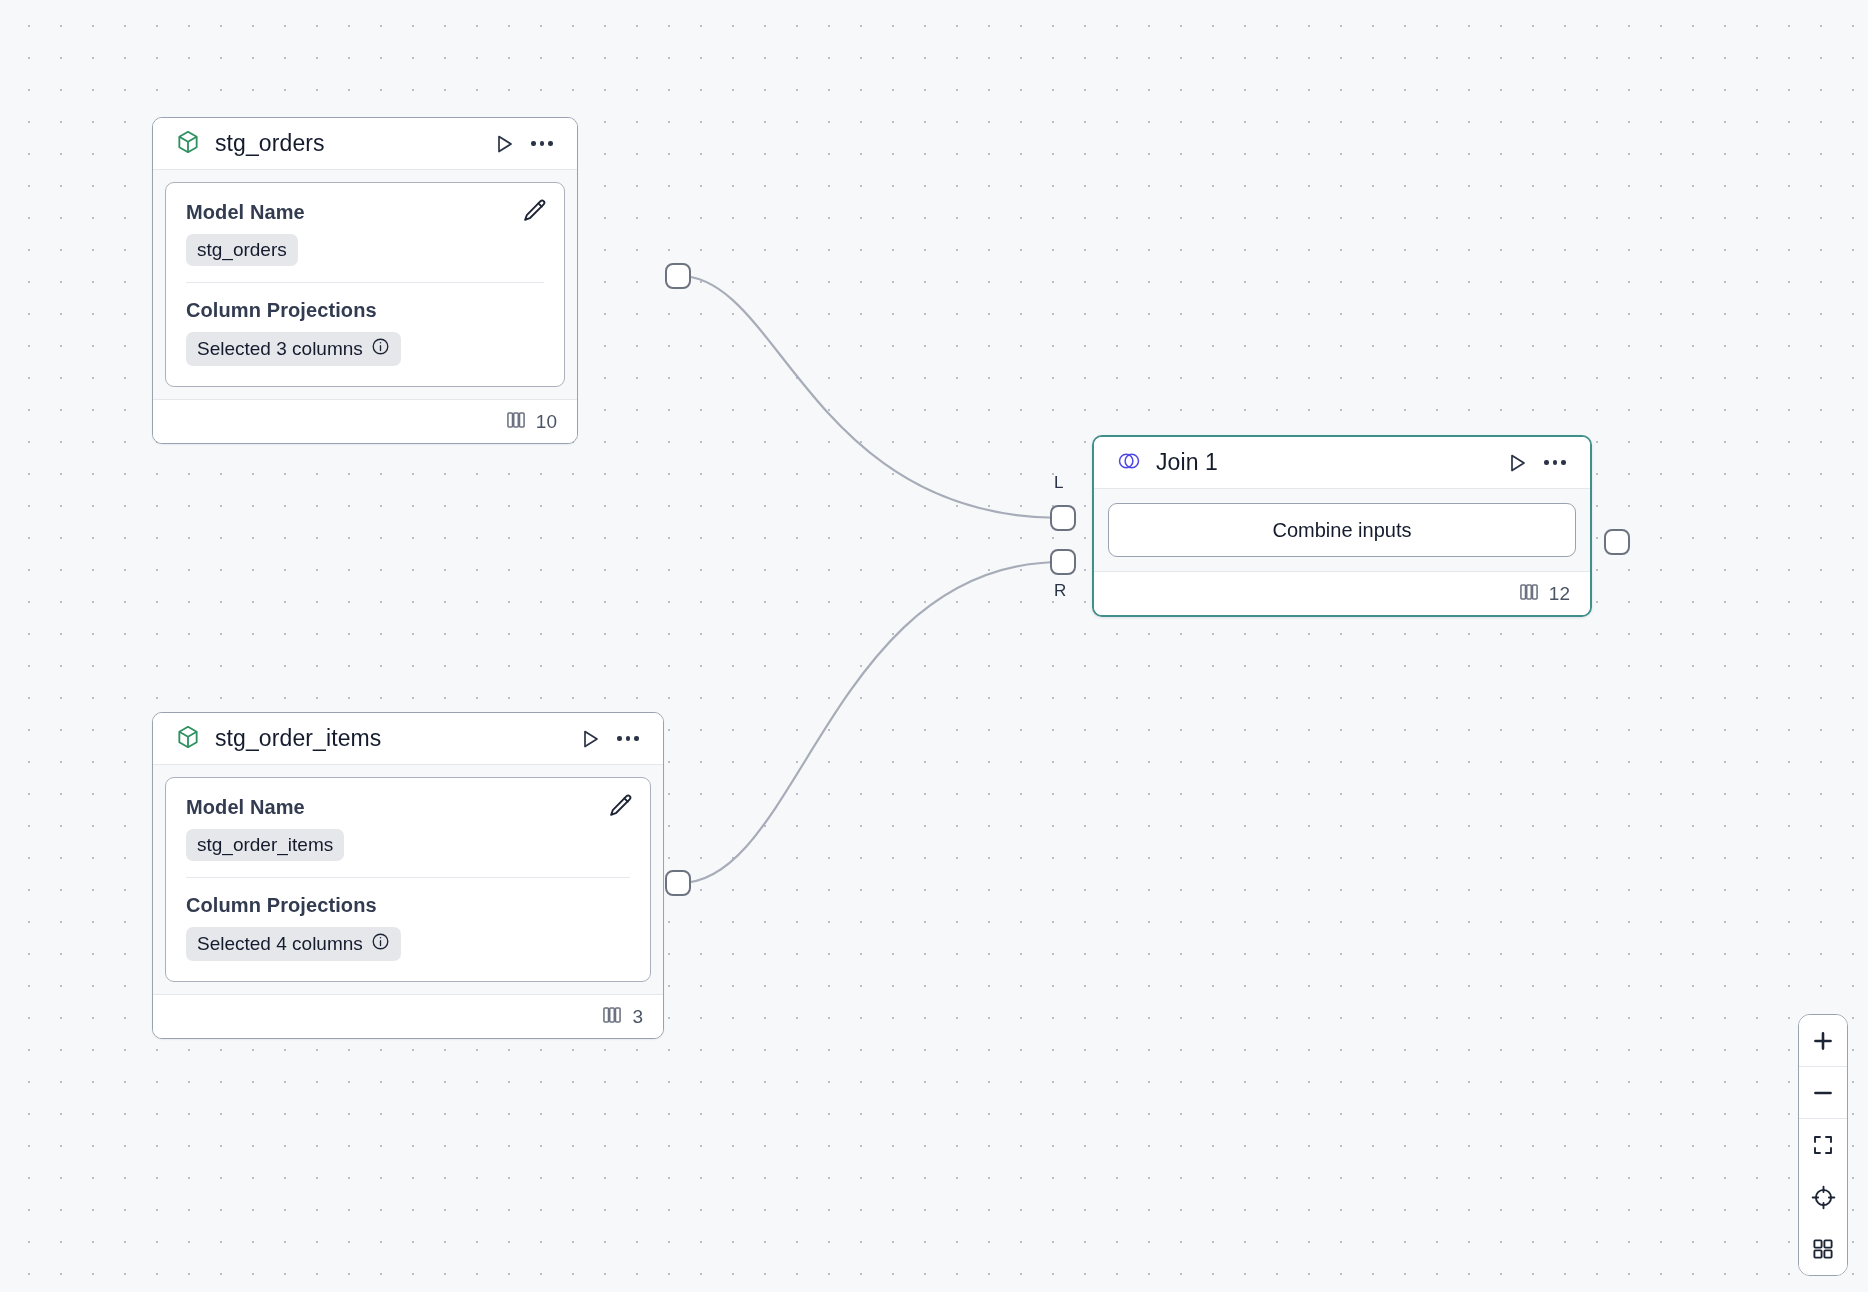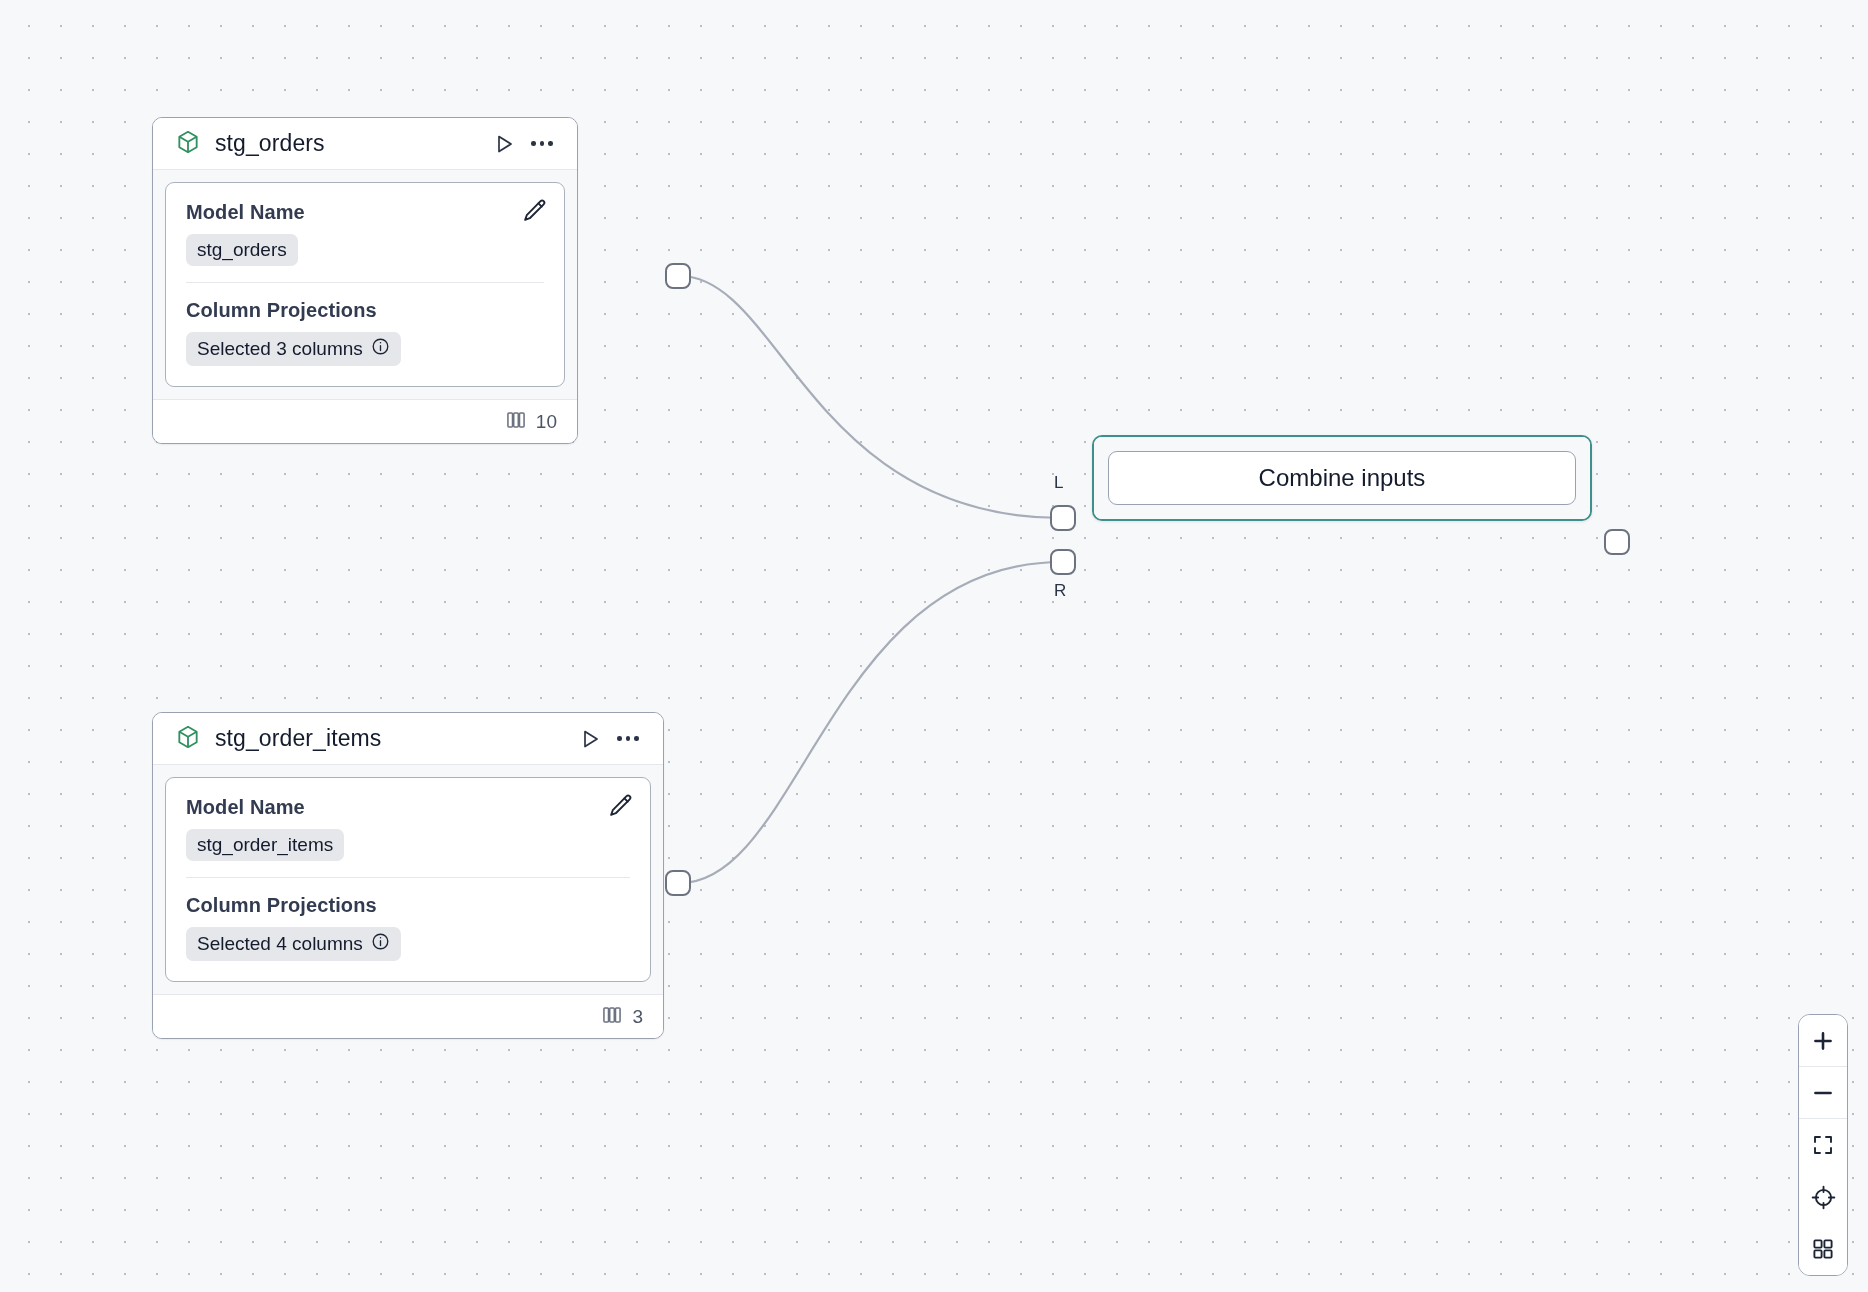--- a/index.html
+++ b/index.html
@@ -153,21 +153,21 @@
     padding: 14px 14px;
   }
   .combine-btn {
     display: flex;
     align-items: center;
     justify-content: center;
     height: 54px;
     background: #ffffff;
     border: 1px solid #9aa2b1;
     border-radius: 9px;
-    font-size: 24px;
+    font-size: 20px;
     color: #141b2d;
     cursor: pointer;
   }
 
   
   .port {
     position: absolute;
     width: 26px;
     height: 26px;
     background: #ffffff;
@@ -345,25 +345,57 @@
         </svg>
       </span>
       <span class="footer-count">3</span>
     </div>
   </div>
 
   <div class="port" style="left:665px; top:870px;"></div>
 
   <div class="node selected" style="left:1092px; top:435px; width:500px;">
 
+    <div class="node-header">
+      <span class="icon">
+        <svg width="26" height="26" viewBox="0 0 28 24" fill="none" stroke="#4f46e5" stroke-width="1.6">
+          <circle cx="11" cy="12" r="7.2"></circle>
+          <circle cx="17" cy="12" r="7.2"></circle>
+        </svg>
+      </span>
+      <span class="node-title">Join 1</span>
+      <span class="header-spacer"></span>
+      <span class="hdr-btn">
+        <svg width="24" height="24" viewBox="0 0 24 24" fill="none" stroke="#2b3347" stroke-width="1.7" stroke-linejoin="round">
+          <path d="M7 4.5 19 12 7 19.5z"></path>
+        </svg>
+      </span>
+      <span class="hdr-btn">
+        <span class="dots-icon">
+            <i></i>
+            <i></i>
+            <i></i>
+          </span>
+      </span>
+    </div>
 
     <div class="join-body">
       <div class="combine-btn">Combine inputs</div>
     </div>
 
+    <div class="node-footer">
+      <span>
+        <svg width="22" height="22" viewBox="0 0 24 24" fill="none" stroke="#6b7280" stroke-width="1.7" stroke-linejoin="round">
+          <rect x="3.2" y="4.4" width="5.0" height="15.2" rx="1.1"></rect>
+          <rect x="9.5" y="4.4" width="5.0" height="15.2" rx="1.1"></rect>
+          <rect x="15.8" y="4.4" width="5.0" height="15.2" rx="1.1"></rect>
+        </svg>
+      </span>
+      <span class="footer-count">12</span>
+    </div>
   </div>
 
   <div class="port-label" style="left:1054px; top:473px;">L</div>
   <div class="port" style="left:1050px; top:505px;"></div>
 
   <div class="port" style="left:1050px; top:549px;"></div>
   <div class="port-label" style="left:1054px; top:581px;">R</div>
 
   <div class="port" style="left:1604px; top:529px;"></div>
 

